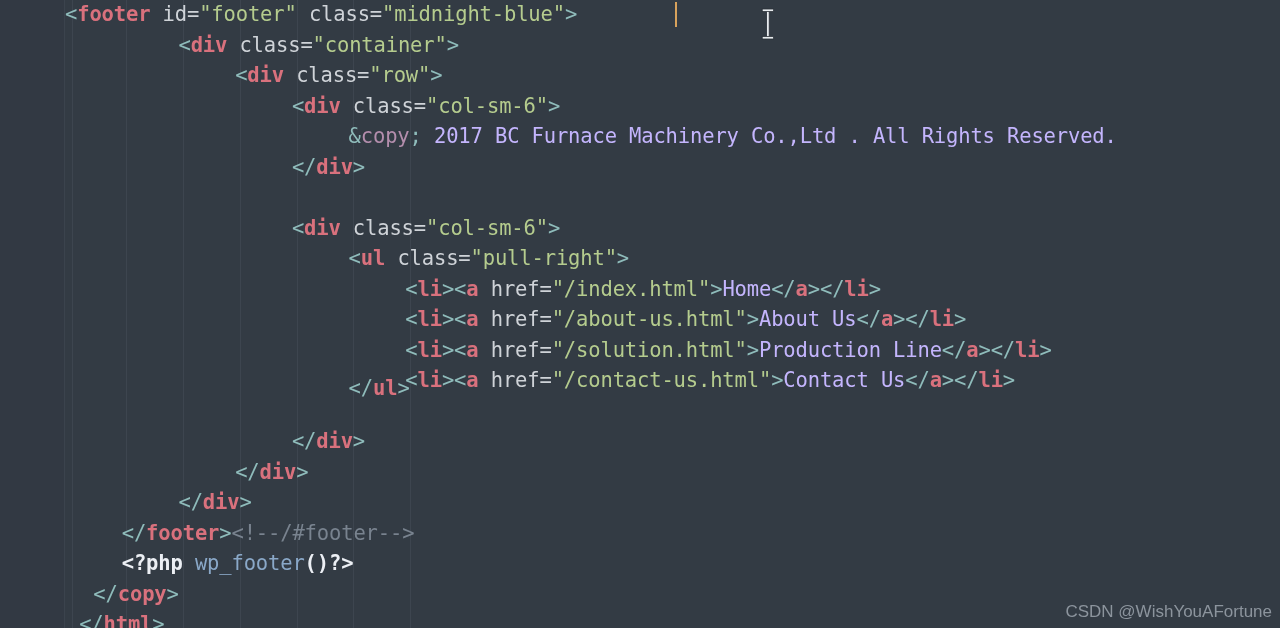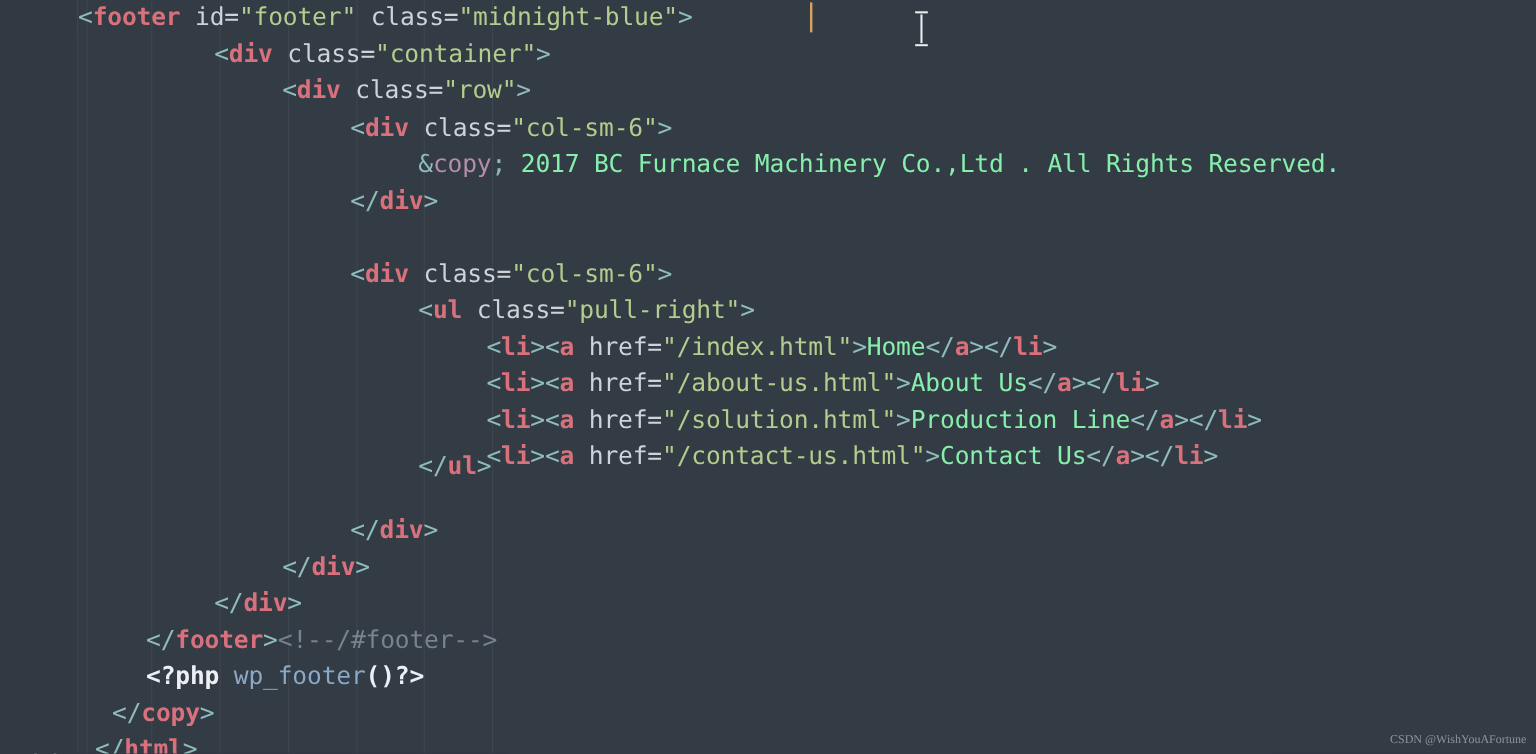--- a/index.html
+++ b/index.html
@@ -91,21 +91,21 @@
     font-family: "DejaVu Sans Mono", "Liberation Mono", monospace;
     letter-spacing: -0.15px;
   }
 
   
   .t-br   { color: #8fbcbb; }            
   .t-tag  { color: #d9717d; font-weight: bold; } 
   .t-attr { color: #cfd3d8; }            
   .t-eq   { color: #cfd3d8; }            
   .t-str  { color: #b5cc8e; }            
-  .t-txt  { color: #86efac; }            
+  .t-txt  { color: #c4b5fd; }            
   .t-ent  { color: #8fbcbb; }            
   .t-entn { color: #b48ead; }            
   .t-cmt  { color: #79838f; }            
   .t-php  { color: #eceff4; font-weight: bold; } 
   .t-fn   { color: #8aa8c8; }            
 
   
   #caret {
     position: absolute;
     width: 2px;
@@ -118,22 +118,22 @@
   #mouse-cursor {
     position: absolute;
     z-index: 6;
   }
 
   
   #watermark {
     position: absolute;
     right: 8px;
     bottom: 6px;
-    font-family: Liberation Serif, serif;
-    font-size: 10px;
+    font-family: Liberation Sans, sans-serif;
+    font-size: 17px;
     color: #8c949d;
     z-index: 7;
     white-space: pre;
   }
 </style>
 </head>
 <body>
 
 <div id="editor">
 

